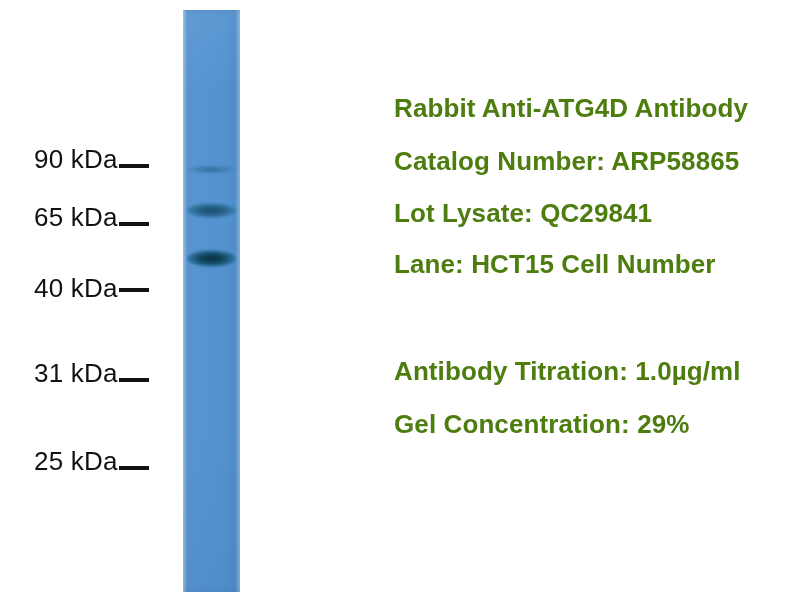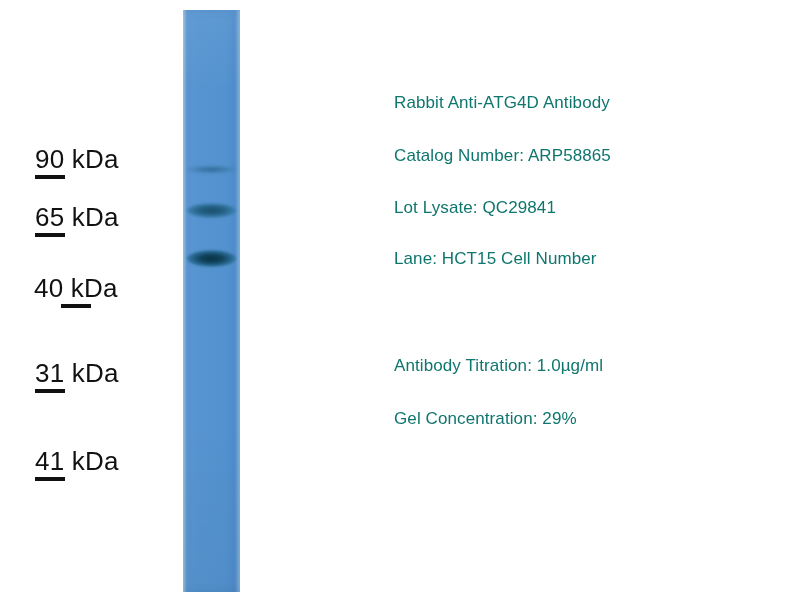--- a/index.html
+++ b/index.html
@@ -20,21 +20,20 @@
     overflow: hidden;
   }
 
   
   .ladder-row {
     position: absolute;
     left: 34px;
     display: flex;
     align-items: baseline;
     white-space: nowrap;
-    flex-direction: column;
   }
   .ladder-label {
     font-size: 26px;
     color: #111111;
     letter-spacing: 0.2px;
   }
   .ladder-tick {
     display: inline-block;
     width: 30px;
     height: 4px;
@@ -93,24 +92,25 @@
     background: radial-gradient(ellipse 70% 60% at 50% 50%,
                 rgba(30,85,120,0.70) 0%, rgba(45,105,145,0.45) 45%,
                 rgba(70,135,185,0.18) 75%, rgba(86,148,209,0) 100%);
     filter: blur(1.4px);
   }
 
   
   .info-line {
     position: absolute;
     left: 394px;
-    font-size: 17px;
-    color: #0f766e;
+    font-size: 26px;
+    color: #4d7c0f;
     white-space: nowrap;
     letter-spacing: 0.1px;
+    font-weight: bold;
   }
 </style>
 </head>
 <body>
 
 <div id="figure">
 
   <div id="ladder">
       <div class="ladder-row" style="top: 144px;">
         <span class="ladder-label">90 kDa</span>
@@ -122,21 +122,21 @@
       </div>
       <div class="ladder-row" style="top: 273px; align-items: center;">
         <span class="ladder-label">40 kDa</span>
         <span class="ladder-tick"></span>
       </div>
       <div class="ladder-row" style="top: 358px;">
         <span class="ladder-label">31 kDa</span>
         <span class="ladder-tick"></span>
       </div>
       <div class="ladder-row" style="top: 446px;">
-        <span class="ladder-label">41 kDa</span>
+        <span class="ladder-label">25 kDa</span>
         <span class="ladder-tick"></span>
       </div>
     </div>
 
   <div id="gel-lane">
       <div class="band faint" style="top: 155px; height: 9px;"></div>
       <div class="band medium" style="top: 193px; height: 15px;"></div>
       <div class="band strong" style="top: 240px; height: 17px;"></div>
     </div>
 

